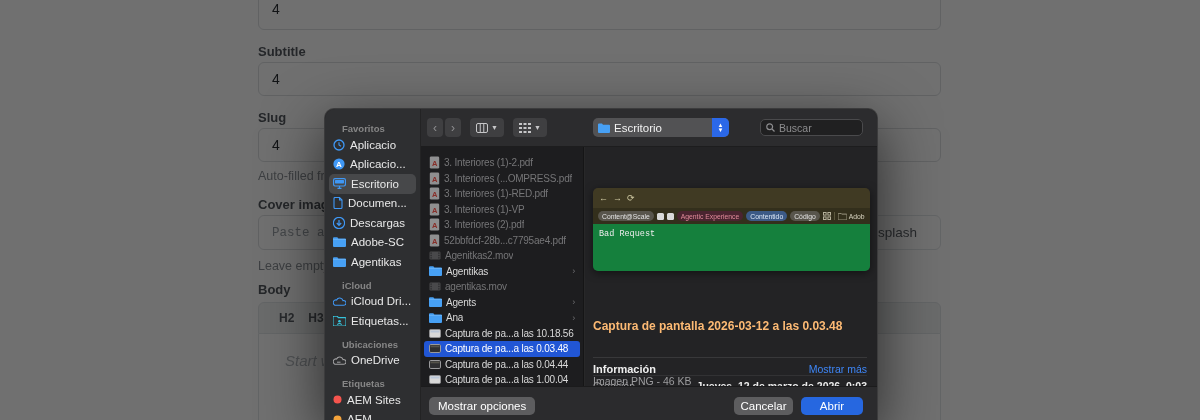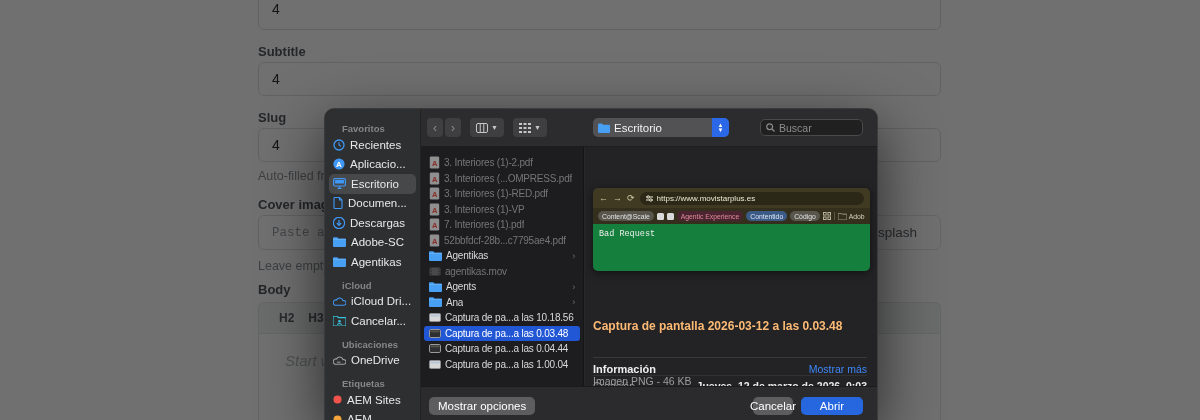--- a/index.html
+++ b/index.html
@@ -109,21 +109,21 @@
     padding-top:4px; display:flex; justify-content:space-between; align-items:baseline; }
   .pv-crea .lbl { font-size:10.5px; color:#9c9c9e; }
   .pv-crea .val { font-size:10.5px; font-weight:600; color:#ececec; white-space:nowrap; }
 
   .bbar { position:absolute; left:0; right:0; bottom:0; height:34px; background:#2b2b2d;
     border-top:1px solid #1b1b1c; display:flex; align-items:center; padding:4px 14px 0 8px; }
   .btn { height:18px; border-radius:5px; font-size:11.5px; color:#fff; display:flex;
     align-items:center; justify-content:center; }
   .btn-gray { background:#5d5d5f; }
   .btn-options { padding:0 9px; }
-  .btn-cancel { margin-left:auto; width:40px; }
+  .btn-cancel { margin-left:auto; width:59px; }
   .btn-open { margin-left:8px; width:62px; background:#2667e0; }
 </style>
 </head>
 <body>
 <div class="stage">
 
   <div class="form-col">
     <div class="g-input" style="top:-12px; height:42px;">
       <span>4</span>
     </div>
@@ -157,21 +157,21 @@
   <div class="dialog">
     <div class="sb">
         <div class="sb-header first">Favoritos</div>
         <div class="sb-item">
           <span style="display: inline-flex;">
             <svg width="12" height="12" viewBox="0 0 12 12">
               <circle cx="6" cy="6" r="5" fill="none" stroke="#3f98f6" stroke-width="1.3"></circle>
               <path d="M6 3.2 L6 6 L8 7.2" fill="none" stroke="#3f98f6" stroke-width="1.1"></path>
             </svg>
           </span>
-          <span>Recientes</span>
+          <span>Aplicacio</span>
         </div>
         <div class="sb-item">
           <span style="display: inline-flex;">
             <svg width="12" height="12" viewBox="0 0 12 12">
               <circle cx="6" cy="6" r="5.6" fill="#3f98f6"></circle>
               <text x="6" y="8.8" font-size="8" font-weight="bold" fill="#fff" text-anchor="middle" font-family="sans-serif">A</text>
             </svg>
           </span>
           <span>Aplicacio...</span>
         </div>
@@ -232,21 +232,21 @@
           <span>iCloud Dri...</span>
         </div>
         <div class="sb-item">
           <span style="display: inline-flex;">
             <svg width="13" height="10" viewBox="0 0 13 10">
               <path d="M0 1.3 Q0 0.3 1 0.3 L4.3 0.3 L5.4 1.6 L12 1.6 Q13 1.6 13 2.6 L13 9 Q13 10 12 10 L1 10 Q0 10 0 9 Z" fill="none" stroke="#37c4dc" stroke-width="1.1"></path>
               <circle cx="6.5" cy="5.3" r="1.3" fill="#37c4dc"></circle>
               <path d="M4.3 8.6 Q6.5 6.4 8.7 8.6" fill="none" stroke="#37c4dc" stroke-width="1.1"></path>
             </svg>
           </span>
-          <span>Cancelar...</span>
+          <span>Etiquetas...</span>
         </div>
         <div class="sb-header">Ubicaciones</div>
         <div class="sb-item">
           <span style="display: inline-flex;">
             <svg width="13" height="9" viewBox="0 0 13 9">
               <path d="M3.2 8.3 a2.7 2.7 0 1 1 .4-5.3 A3.4 3.4 0 0 1 10 3.6 a2.4 2.4 0 1 1 .3 4.7 Z" fill="none" stroke="#a2a2a4" stroke-width="1.1"></path>
               <line x1="4" y1="6.2" x2="7.5" y2="6.2" stroke="#a2a2a4" stroke-width="1"></line>
             </svg>
           </span>
           <span>OneDrive</span>
@@ -360,53 +360,67 @@
             </span>
             <span class="f-name">3. Interiores (1)-VP</span>
           </div>
           <div class="f-row dimmed">
             <span style="display: inline-flex; opacity: 0.55;">
               <svg width="11" height="13" viewBox="0 0 11 13">
                 <rect x="0.8" y="0.5" width="9.4" height="12" rx="1.3" fill="#ededed"></rect>
                 <text x="5.5" y="9.6" font-size="7.5" font-weight="bold" fill="#e03c31" text-anchor="middle" font-family="sans-serif">A</text>
               </svg>
             </span>
-            <span class="f-name">7. Interiores (1).pdf</span>
+            <span class="f-name">3. Interiores (2).pdf</span>
           </div>
           <div class="f-row dimmed">
             <span style="display: inline-flex; opacity: 0.55;">
               <svg width="11" height="13" viewBox="0 0 11 13">
                 <rect x="0.8" y="0.5" width="9.4" height="12" rx="1.3" fill="#ededed"></rect>
                 <text x="5.5" y="9.6" font-size="7.5" font-weight="bold" fill="#e03c31" text-anchor="middle" font-family="sans-serif">A</text>
               </svg>
             </span>
             <span class="f-name">52bbfdcf-28b...c7795ae4.pdf</span>
-          </div>
-          <div class="f-row">
-            <span style="display: inline-flex; opacity: 1;">
-              <svg width="13" height="10" viewBox="0 0 13 10">
-                <path d="M0 1.3 Q0 0.3 1 0.3 L4.3 0.3 L5.4 1.6 L12 1.6 Q13 1.6 13 2.6 L13 9 Q13 10 12 10 L1 10 Q0 10 0 9 Z" fill="#47a0f4"></path>
-                <path d="M0 2.8 L13 2.8 L13 2 L0 2 Z" fill="#6cb5f7"></path>
-              </svg>
-            </span>
-            <span class="f-name">Agentikas</span>
-            <span class="f-chev">›</span>
           </div>
           <div class="f-row dimmed">
             <span style="display: inline-flex; opacity: 0.55;">
               <svg width="12" height="9" viewBox="0 0 12 9">
                 <rect x="0.5" y="0.5" width="11" height="8" rx="1.3" fill="#6e6e70"></rect>
                 <rect x="1.4" y="1.4" width="1.4" height="1.4" fill="#3a3a3c"></rect>
                 <rect x="1.4" y="3.8" width="1.4" height="1.4" fill="#3a3a3c"></rect>
                 <rect x="1.4" y="6.2" width="1.4" height="1.4" fill="#3a3a3c"></rect>
                 <rect x="9.2" y="1.4" width="1.4" height="1.4" fill="#3a3a3c"></rect>
                 <rect x="9.2" y="3.8" width="1.4" height="1.4" fill="#3a3a3c"></rect>
                 <rect x="9.2" y="6.2" width="1.4" height="1.4" fill="#3a3a3c"></rect>
               </svg>
             </span>
+            <span class="f-name">Agenitkas2.mov</span>
+          </div>
+          <div class="f-row">
+            <span style="display: inline-flex; opacity: 1;">
+              <svg width="13" height="10" viewBox="0 0 13 10">
+                <path d="M0 1.3 Q0 0.3 1 0.3 L4.3 0.3 L5.4 1.6 L12 1.6 Q13 1.6 13 2.6 L13 9 Q13 10 12 10 L1 10 Q0 10 0 9 Z" fill="#47a0f4"></path>
+                <path d="M0 2.8 L13 2.8 L13 2 L0 2 Z" fill="#6cb5f7"></path>
+              </svg>
+            </span>
+            <span class="f-name">Agentikas</span>
+            <span class="f-chev">›</span>
+          </div>
+          <div class="f-row dimmed">
+            <span style="display: inline-flex; opacity: 0.55;">
+              <svg width="12" height="9" viewBox="0 0 12 9">
+                <rect x="0.5" y="0.5" width="11" height="8" rx="1.3" fill="#6e6e70"></rect>
+                <rect x="1.4" y="1.4" width="1.4" height="1.4" fill="#3a3a3c"></rect>
+                <rect x="1.4" y="3.8" width="1.4" height="1.4" fill="#3a3a3c"></rect>
+                <rect x="1.4" y="6.2" width="1.4" height="1.4" fill="#3a3a3c"></rect>
+                <rect x="9.2" y="1.4" width="1.4" height="1.4" fill="#3a3a3c"></rect>
+                <rect x="9.2" y="3.8" width="1.4" height="1.4" fill="#3a3a3c"></rect>
+                <rect x="9.2" y="6.2" width="1.4" height="1.4" fill="#3a3a3c"></rect>
+              </svg>
+            </span>
             <span class="f-name">agentikas.mov</span>
           </div>
           <div class="f-row">
             <span style="display: inline-flex; opacity: 1;">
               <svg width="13" height="10" viewBox="0 0 13 10">
                 <path d="M0 1.3 Q0 0.3 1 0.3 L4.3 0.3 L5.4 1.6 L12 1.6 Q13 1.6 13 2.6 L13 9 Q13 10 12 10 L1 10 Q0 10 0 9 Z" fill="#47a0f4"></path>
                 <path d="M0 2.8 L13 2.8 L13 2 L0 2 Z" fill="#6cb5f7"></path>
               </svg>
             </span>
             <span class="f-name">Agents</span>
@@ -459,29 +473,20 @@
             <span class="f-name">Captura de pa...a las 1.00.04</span>
           </div>
         </div>
 
       <div class="preview">
         <div class="thumb">
           <div class="th-bar1">
             <span class="th-nav">←</span>
             <span class="th-nav">→</span>
             <span class="th-nav">⟳</span>
-            <span class="th-url">
-              <svg width="7" height="7" viewBox="0 0 7 7">
-                  <line x1="0" y1="2" x2="7" y2="2" stroke="#ece8d4"></line>
-                  <circle cx="2.2" cy="2" r="1.2" fill="#2c2817" stroke="#ece8d4"></circle>
-                  <line x1="0" y1="5" x2="7" y2="5" stroke="#ece8d4"></line>
-                  <circle cx="4.8" cy="5" r="1.2" fill="#2c2817" stroke="#ece8d4"></circle>
-                </svg>
-              <span>https://www.movistarplus.es</span>
-            </span>
           </div>
           <div class="th-bar2">
               <span class="bm-pill bm-gray">Content@Scale</span>
               <span class="bm-sq"></span>
               <span class="bm-sq"></span>
               <span class="bm-pill bm-red">Agentic Experience</span>
               <span class="bm-pill bm-blue">Contentido</span>
               <span class="bm-pill bm-gray">Código</span>
               <span style="display: inline-flex;">
                 <svg width="8" height="8" viewBox="0 0 8 8">

